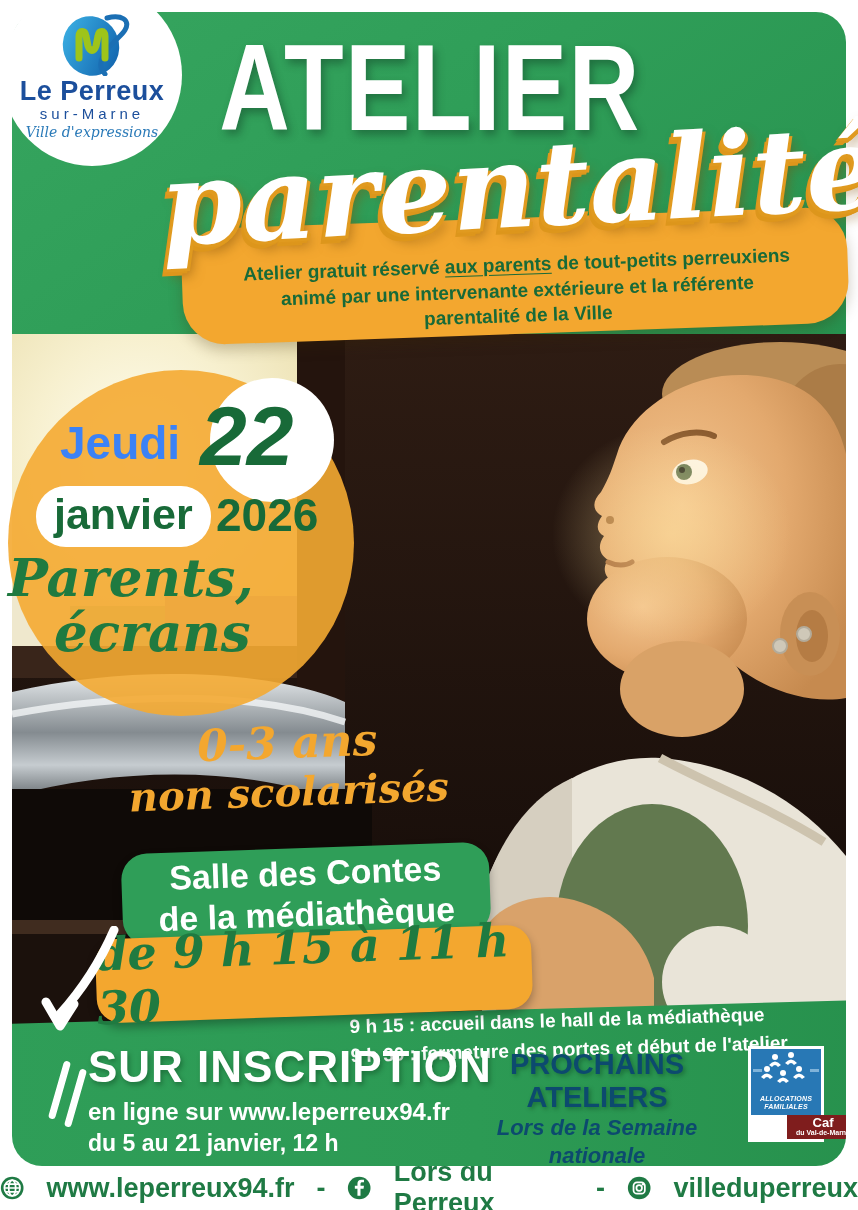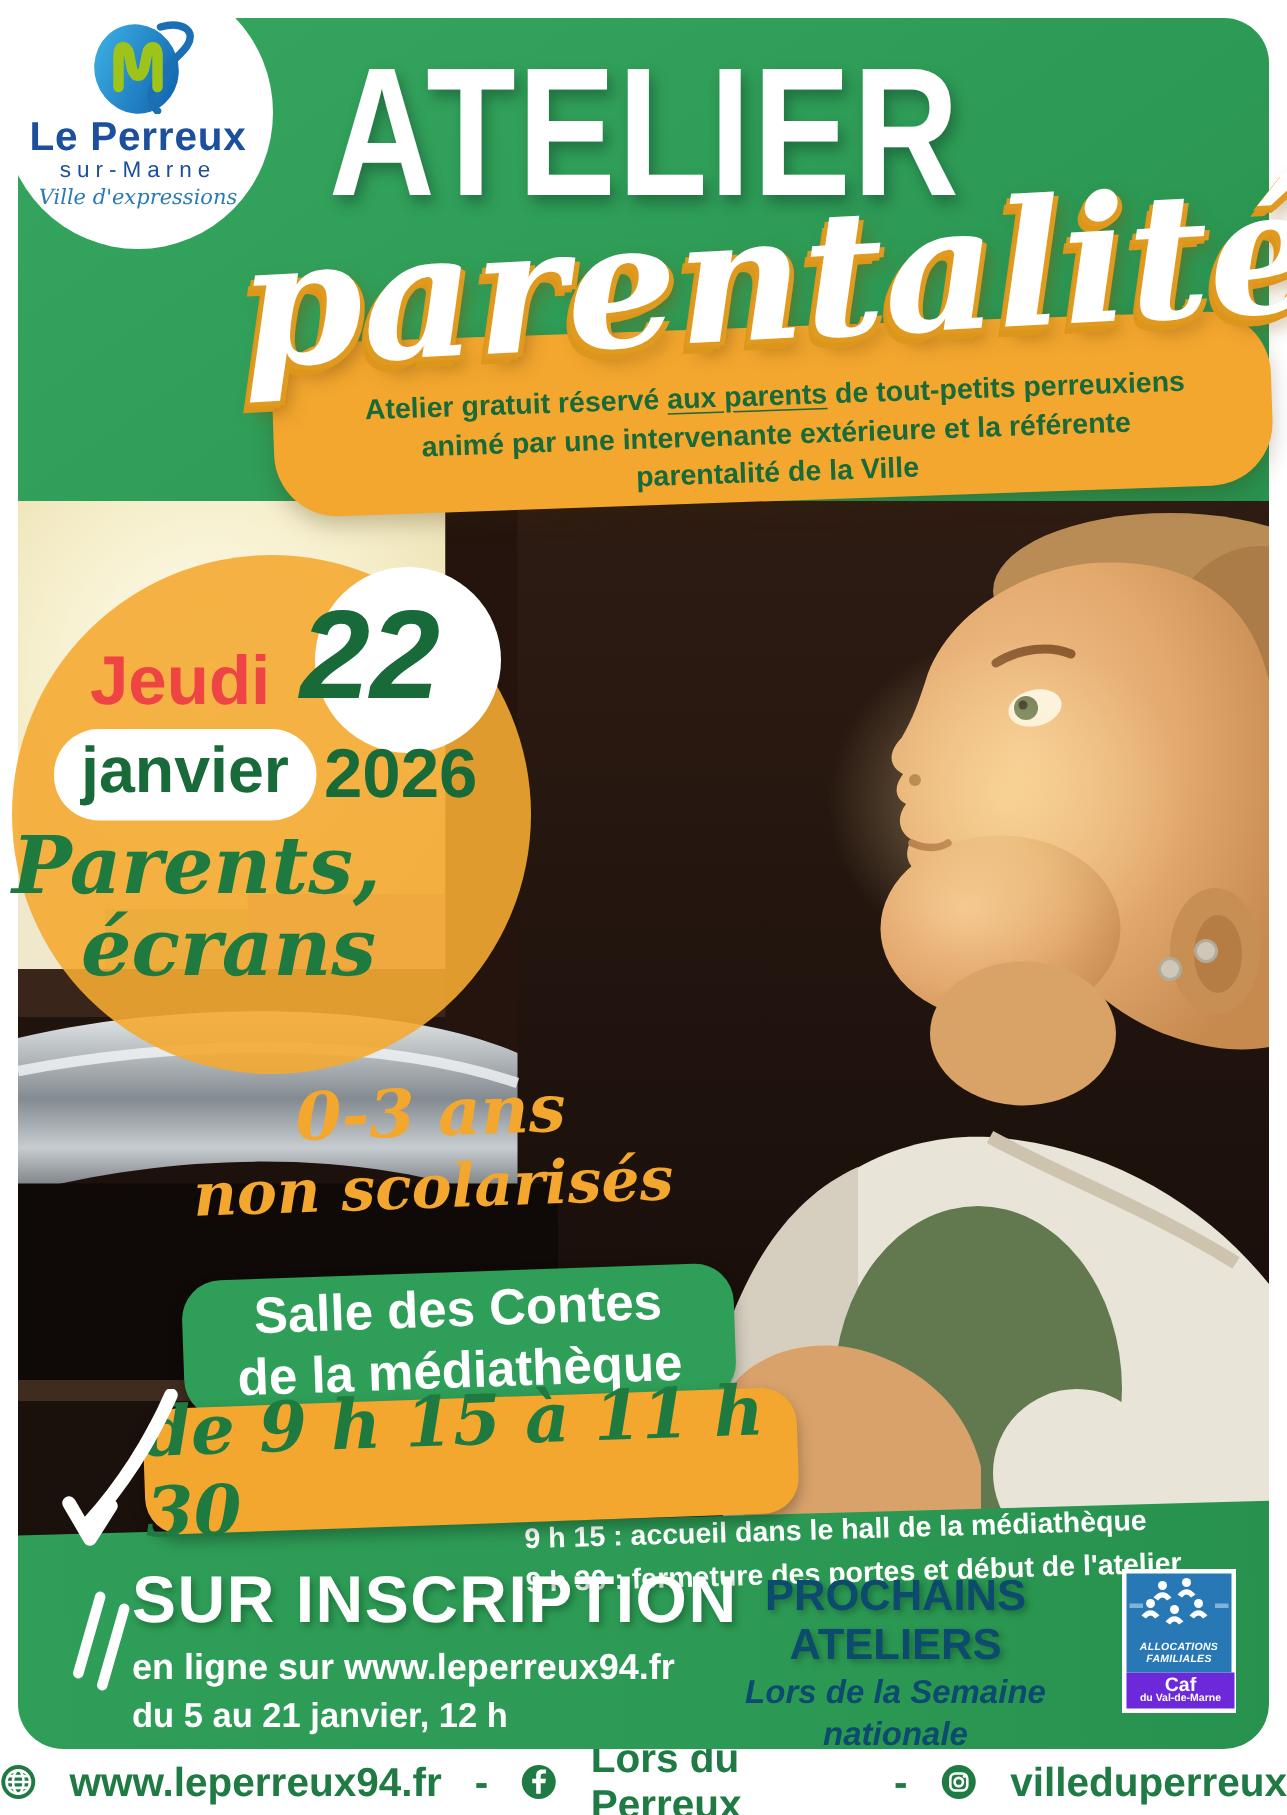--- a/index.html
+++ b/index.html
@@ -61,21 +61,21 @@
   }
   
   .badge-circle{
     position:absolute;left:8px;top:370px;width:346px;height:346px;
     background:rgba(244,170,50,.9);border-radius:50%;z-index:7;
   }
   .badge-white-crescent{
     position:absolute;right:20px;top:8px;width:124px;height:124px;
     background:#fff;border-radius:50%;
   }
-  .badge-day{position:absolute;left:52px;top:56px;color:#ef4444;
+  .badge-day{position:absolute;left:52px;top:46px;color:#3b82f6;
     font-weight:bold;font-size:46px;}
   .badge-day-number{position:absolute;left:192px;top:18px;color:#186a38;
     font-weight:bold;font-size:84px;font-style:italic;}
   .badge-month-pill{
     position:absolute;left:28px;top:116px;background:#fff;
     border-radius:30px;padding:4px 18px 8px 18px;
     color:#186a38;font-weight:bold;font-size:43px;
   }
   .badge-year{position:absolute;left:208px;top:118px;color:#186a38;
     font-weight:bold;font-size:46px;}
@@ -146,22 +146,22 @@
     text-shadow:2px 2px 4px rgba(0,40,15,.35);}
   .next-l{font-size:22px;font-weight:bold;font-style:italic;line-height:1.25;}
   
   .caf{position:absolute;left:736px;top:50px;width:76px;height:96px;
     background:#fff;padding:3px;box-sizing:border-box;z-index:2;}
   .caf-blue{width:70px;height:66px;background:#2878b5;position:relative;
     text-align:center;}
   .caf-org{position:absolute;left:0;bottom:3px;width:100%;color:#fff;
     font-size:7px;font-weight:bold;font-style:italic;line-height:1.25;
     letter-spacing:.2px;}
-  .caf-teal{width:72px;height:24px;background:#6d28d9;text-align:center;
-    color:#fff;line-height:1;}
+  .caf-teal{width:72px;height:24px;background:#7f1d1d;text-align:center;
+    color:#fff;line-height:1;margin-left:36px;}
   .caf-name{font-size:13px;font-weight:bold;padding-top:1px;}
   .caf-region{font-size:7px;font-weight:bold;}
   
   .footer{
     position:absolute;left:0;top:1166px;width:858px;height:44px;
     background:#fff;display:flex;align-items:center;justify-content:center;
     gap:22px;color:#1f7a44;font-weight:bold;font-size:27px;z-index:5;
   }
   .footer svg{display:block;}
 </style>

